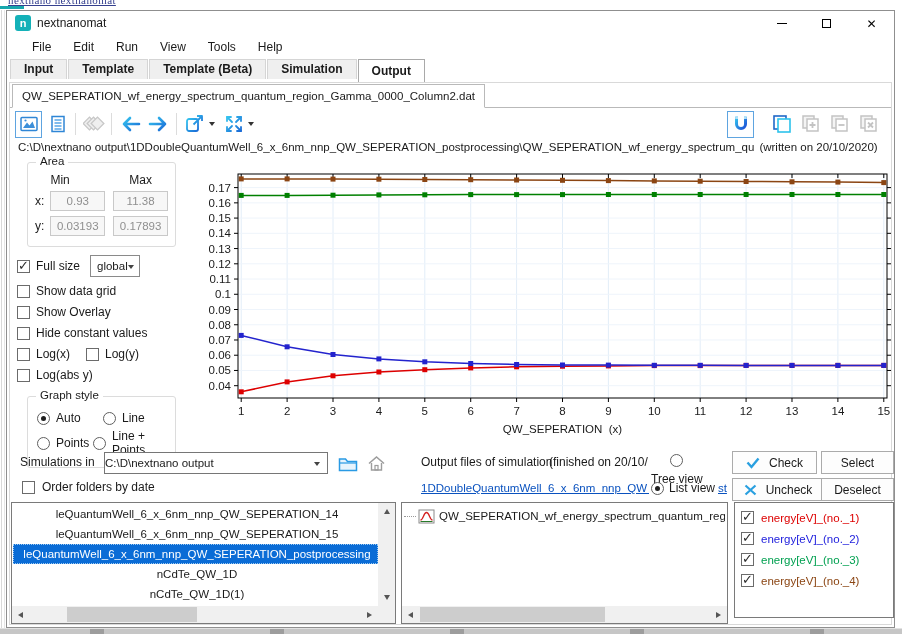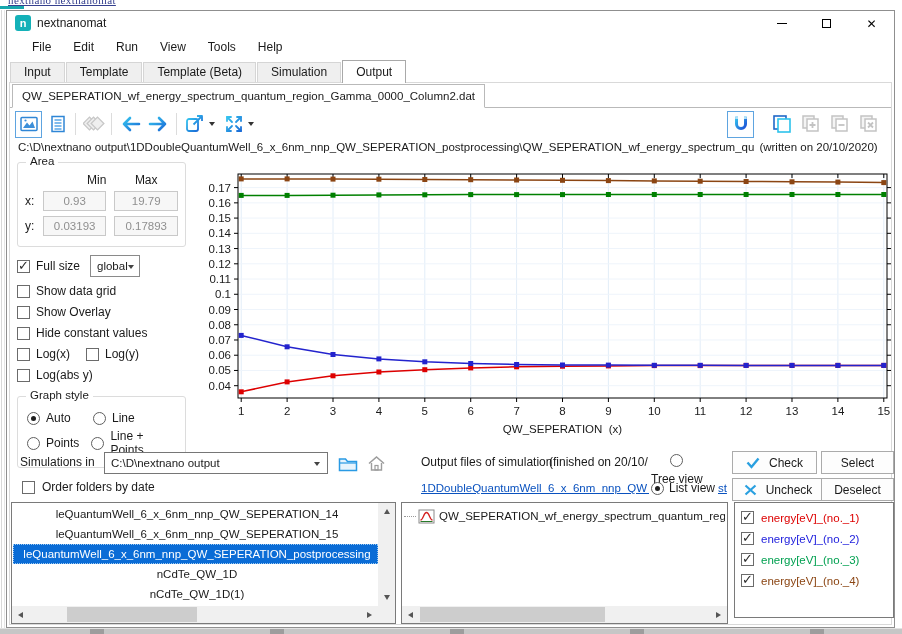--- a/index.html
+++ b/index.html
@@ -25,21 +25,21 @@
   .title-text{margin-left:6px;font-size:12px;}
   .win-controls{margin-left:auto;display:flex;height:24px;}
   .win-btn{width:45px;height:24px;display:flex;align-items:center;justify-content:center;}
   .glyph-min{width:10px;height:1px;background:#000;}
   .glyph-max{width:9px;height:9px;border:1px solid #000;}
   .glyph-close::before{content:"✕";font-size:12px;color:#000;}
 
   .menubar{height:24px;display:flex;align-items:center;padding-left:14px;}
   .menu-item{font-size:12px;padding:4px 11px;}
 
-  .tabstrip{height:23px;display:flex;align-items:flex-end;padding-left:3px;position:relative;}
+  .tabstrip{height:23px;display:flex;padding-left:3px;position:relative;font-weight:bold;}
   .tab{height:20px;line-height:19px;padding:0 13px;font-size:12px;background:#efefef;border:1px solid #d5d5d5;
        border-bottom:none;margin-right:1px;}
   .tab.active{height:23px;line-height:22px;background:#fff;border-color:#a9a9a9;position:relative;z-index:3;margin-bottom:-1px;}
 
   .content{position:absolute;left:2px;right:2px;top:71px;bottom:2px;border:1px solid #d9d9d9;background:#fff;}
 
   .filetab-row{position:absolute;left:0;right:0;top:0;height:25px;border-bottom:1px solid #b9b9b9;}
   .filetab{display:inline-block;margin-left:2px;margin-top:1px;height:24px;line-height:23px;padding:0 9px;
            background:#fff;border:1px solid #b9b9b9;border-bottom:1px solid #fff;font-size:11.5px;position:relative;z-index:2;}
 
@@ -49,25 +49,25 @@
   .tsep{width:1px;height:22px;background:#dcdcdc;margin:0 3px;}
   .caret{width:0;height:0;border-left:3px solid transparent;border-right:3px solid transparent;border-top:4px solid #333;margin:0 4px 0 0;}
   .toolbar-right{margin-left:auto;display:flex;align-items:center;padding-right:8px;}
   .tgap{width:12px;}
 
   .pathbar{position:absolute;left:8px;right:4px;top:58px;height:17px;font-size:11.5px;white-space:nowrap;overflow:hidden;}
   .pathbar .note{margin-left:5px;}
 
   
   .left-panel{position:absolute;left:3px;top:79px;width:177px;}
-  .groupbox{position:relative;border:1px solid #dcdcdc;border-radius:3px;padding:10px 7px 8px 7px;margin:0 4px;}
+  .groupbox{position:relative;border:1px solid #dcdcdc;border-radius:3px;padding:10px 7px 8px 7px;margin:0 14px;}
   .groupbox .gb-title{position:absolute;top:-8px;left:8px;background:#fff;padding:0 4px;font-size:11.5px;}
   .mm-head{display:flex;font-size:12px;margin-bottom:4px;}
   .mm-head .h1{width:18px;}
-  .mm-head .h2{width:64px;text-align:right;}
+  .mm-head .h2{width:64px;text-align:left;}
   .mm-head .h3{width:64px;text-align:center;margin-left:8px;}
   .mm-row{display:flex;align-items:center;margin-bottom:5px;font-size:12px;}
   .mm-row .lbl{width:18px;}
   .mm-input{width:64px;height:20px;border:1px solid #c9c9c9;background:#f7f7f7;color:#8f8f8f;font-size:11.5px;
             display:flex;align-items:center;justify-content:center;}
   .mm-input + .mm-input{margin-left:8px;}
 
   .cb{width:13px;height:13px;border:1px solid #6b6b6b;background:#fff;display:inline-block;position:relative;flex:none;}
   .cb.checked::after{content:"✓";position:absolute;left:0px;top:-3px;font-size:13px;font-weight:bold;color:#2b2b2b;}
   .radio{width:13px;height:13px;border:1px solid #5f5f5f;border-radius:50%;background:#fff;display:inline-block;position:relative;flex:none;}
@@ -85,21 +85,21 @@
   .gs-row .pair{display:flex;align-items:center;gap:6px;}
   .gs-row .w1{width:66px;}
 
   
   .chart-wrap{position:absolute;left:181px;top:82px;width:706px;height:278px;}
   svg text{font-family:"Liberation Sans","DejaVu Sans",sans-serif;}
 
   
   .bc-label{position:absolute;font-size:12px;white-space:nowrap;}
   .combo{position:absolute;left:94px;top:369px;width:224px;height:22px;border:1px solid #767676;background:#fff;
-         font-size:11.5px;display:flex;align-items:center;padding-left:6px;}
+         font-size:11.5px;display:flex;align-items:center;}
   .combo .sel-caret{position:absolute;right:6px;top:9px;width:7px;height:5px;}
   .combo .sel-caret::before{content:"";position:absolute;width:0;height:0;border-left:3.5px solid transparent;border-right:3.5px solid transparent;border-top:4px solid #444;}
   .icon-btn{position:absolute;width:24px;height:22px;display:flex;align-items:center;justify-content:center;}
   .link{color:#0a52bf;text-decoration:underline;font-size:11.5px;white-space:nowrap;overflow:hidden;}
   .pushbtn{position:absolute;height:23px;background:#fdfdfd;border:1px solid #ababab;font-size:12px;
            display:flex;align-items:center;justify-content:center;gap:9px;}
   .rrow{position:absolute;display:flex;align-items:center;gap:5px;font-size:12px;}
 
   
   .listbox{position:absolute;border:1px solid #7a7a7a;background:#fff;overflow:hidden;}
@@ -306,21 +306,21 @@
         <div class="groupbox">
           <div class="gb-title">Area</div>
           <div class="mm-head">
             <span class="h1"></span>
             <span class="h2">Min</span>
             <span class="h3">Max</span>
           </div>
           <div class="mm-row">
             <span class="lbl">x:</span>
             <span class="mm-input">0.93</span>
-            <span class="mm-input">19.79</span>
+            <span class="mm-input">11.38</span>
           </div>
           <div class="mm-row" style="margin-bottom:2px;">
             <span class="lbl">y:</span>
             <span class="mm-input">0.03193</span>
             <span class="mm-input">0.17893</span>
           </div>
         </div>
 
         <div class="fs-row">
           <span class="cb checked"></span>

